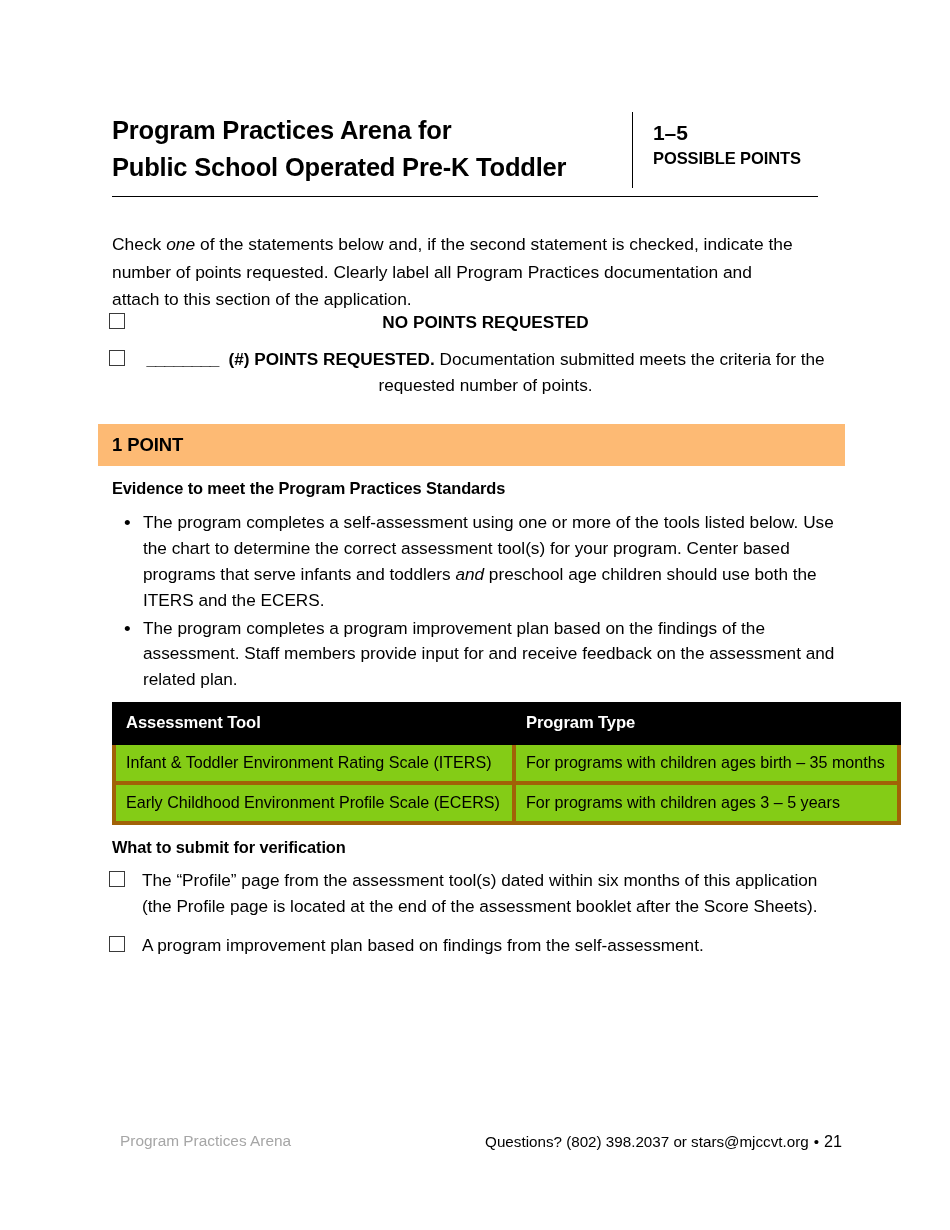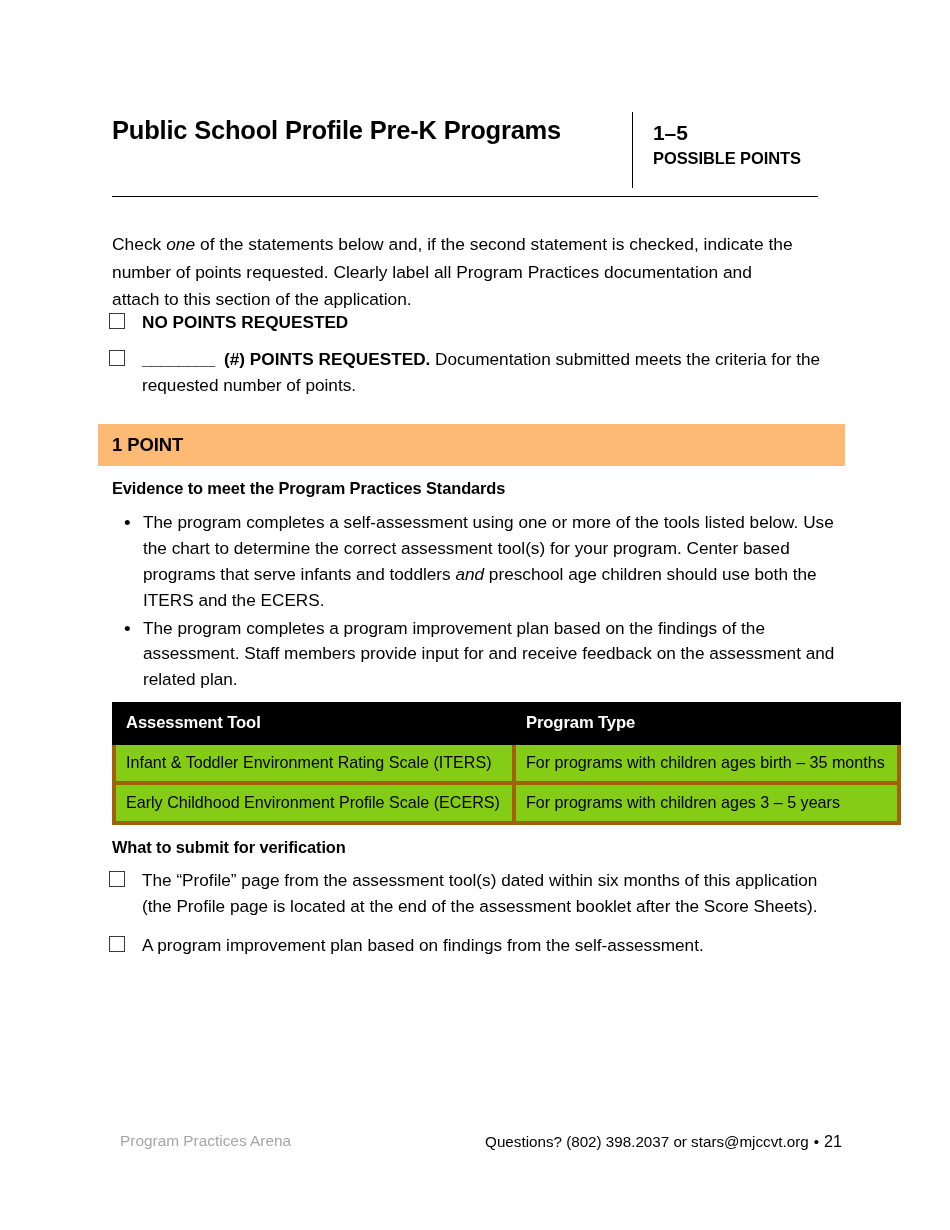--- a/index.html
+++ b/index.html
@@ -90,20 +90,21 @@
   .requests {
     position: absolute;
     left: 109px;
     top: 310px;
     width: 720px;
   }
   .req-row {
     display: flex;
     align-items: flex-start;
     margin-bottom: 12px;
+    text-align: center;
   }
   .req-row:last-child { margin-bottom: 0; }
   .cbox {
     width: 16px;
     height: 16px;
     border: 1.3px solid #3a3a3a;
     background: #fff;
     box-sizing: border-box;
     flex: 0 0 auto;
     margin-top: 3px;
@@ -260,21 +261,22 @@
   .footer-right .sep { margin: 0 5px; }
   .footer-right .pageno { font-size: 16.2px; }
 </style>
 </head>
 <body>
 
 <div class="page">
 
   <div class="header">
     <div class="header-title">
-      <span class="line">Public School Profile Pre-K Programs</span>
+      <span class="line">Program Practices Arena for</span>
+      <span class="line">Public School Operated Pre-K Toddler</span>
     </div>
     <div class="header-divider"></div>
     <div class="header-points">
       <div class="points-range">1–5</div>
       <div class="points-label">POSSIBLE POINTS</div>
     </div>
   </div>
   <div class="header-rule"></div>
 
   <p class="intro"><span>Check </span><em>one</em><span> of the statements below and, if the second statement is checked, indicate the number of points requested. Clearly label all Program Practices documentation and attach to this section of the application.</span></p>

